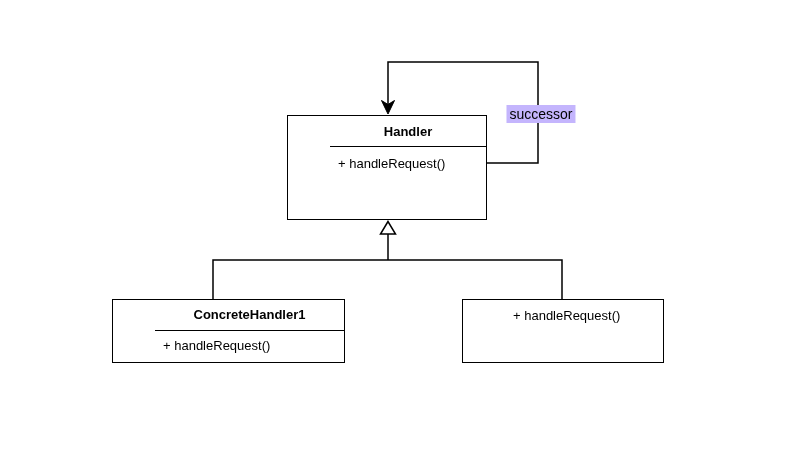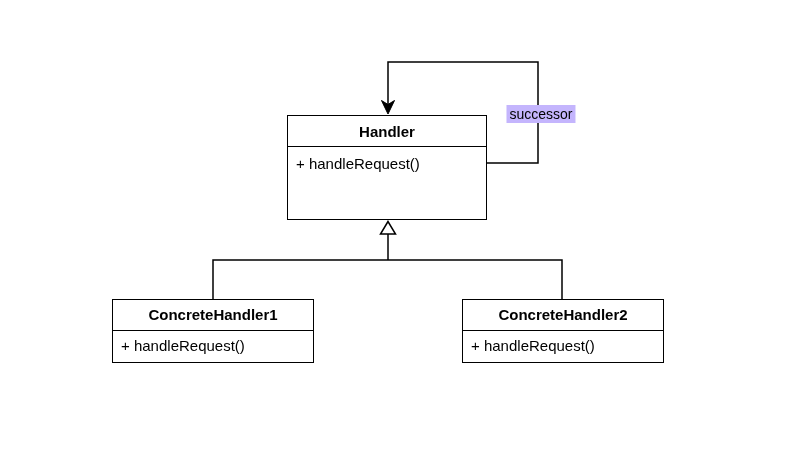--- a/index.html
+++ b/index.html
@@ -40,22 +40,23 @@
     fill: #ffffff;
     stroke: #000000;
     stroke-width: 1.5;
   }
   .uml-class {
     position: absolute;
     z-index: 2;
     background: #ffffff;
     border: 1.5px solid #000000;
     box-sizing: border-box;
-    font-size: 15px;
+    font-size: 13px;
     line-height: 1;
+    padding-left: 42px;
   }
   .uml-title {
     display: flex;
     align-items: center;
     justify-content: center;
     font-weight: bold;
     border-bottom: 1.5px solid #000000;
     box-sizing: border-box;
   }
   .uml-member {
@@ -66,21 +67,21 @@
   }
   .uml-member.with-divider {
     border-bottom: 1.5px solid #000000;
   }
   
   #class-handler { left: 287px; top: 115px; width: 200px; height: 105px; }
   #class-handler .uml-title  { height: 31px; }
   #class-handler .attr-row   { height: 38px; }
   #class-handler .method-row { height: 33px; }
   
-  #class-ch1 { left: 112px; top: 299px; width: 202px; height: 64px; }
+  #class-ch1 { left: 112px; top: 299px; width: 233px; height: 64px; }
   #class-ch1 .uml-title  { height: 30.5px; }
   #class-ch1 .method-row { height: 30.5px; }
   
   #class-ch2 { left: 462px; top: 299px; width: 202px; height: 64px; }
   #class-ch2 .uml-title  { height: 30.5px; }
   #class-ch2 .method-row { height: 30.5px; }
   
   #successor-label {
     position: absolute;
     z-index: 3;
@@ -116,19 +117,18 @@
     <div class="uml-title">Handler</div>
     <div class="uml-member method-row">+ handleRequest()</div>
   </div>
 
   <div class="uml-class" id="class-ch1">
     <div class="uml-title">ConcreteHandler1</div>
     <div class="uml-member method-row">+ handleRequest()</div>
   </div>
 
   <div class="uml-class" id="class-ch2">
-    <div class="uml-title">ConcreteHandler2</div>
     <div class="uml-member method-row">+ handleRequest()</div>
   </div>
 
   <div id="successor-label">successor</div>
 
 </div>
 
 </body></html>

